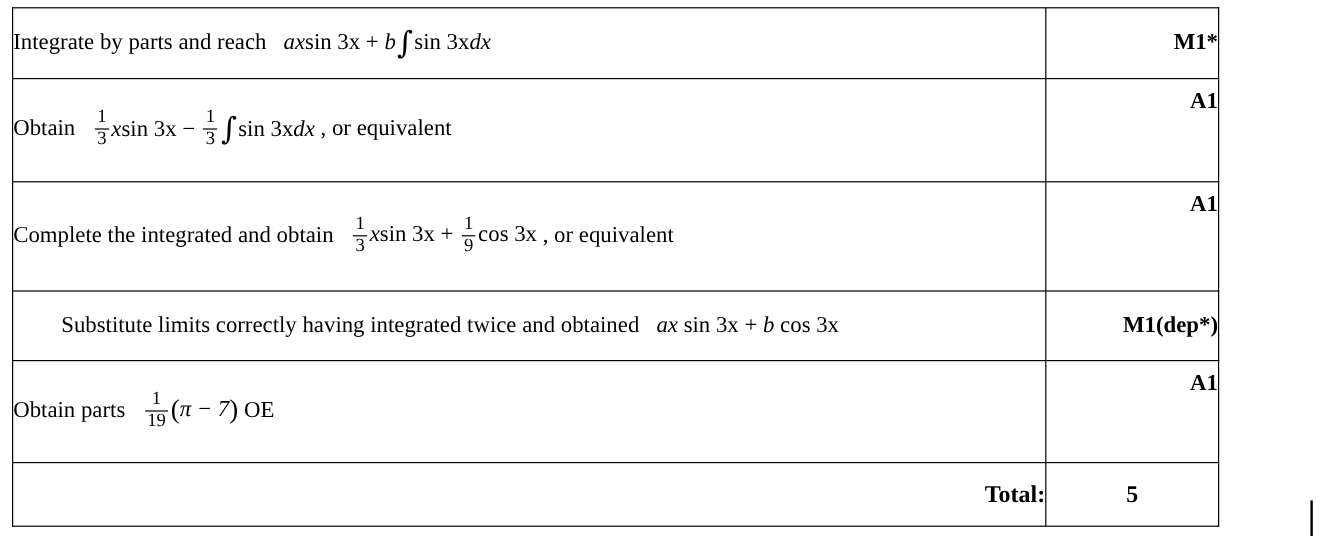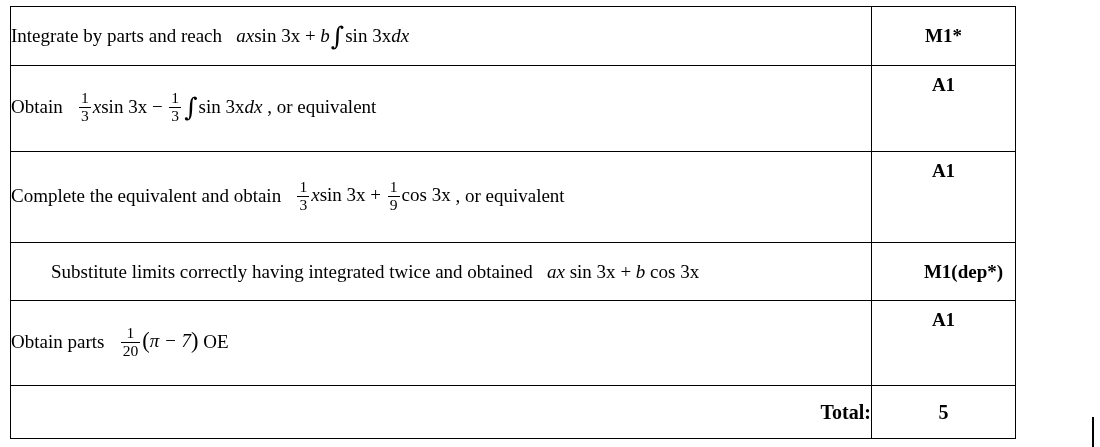--- a/index.html
+++ b/index.html
@@ -32,21 +32,21 @@
     vertical-align: middle;
   }
   td.desc {
     width: 860px;
     padding: 6px 10px 6px 12px;
     font-size: 19px;
     line-height: 1.25;
   }
   td.mark {
     width: 143px;
-    text-align: center;
+    text-align: right;
     font-weight: bold;
     font-size: 19px;
     vertical-align: middle;
   }
   tr.r1 td { height: 58px; }
   tr.r2 td { height: 77px; }
   tr.r3 td { height: 82px; }
   tr.r4 td { height: 57px; padding-left: 40px; }
   tr.r5 td { height: 76px; }
   tr.total td { height: 52px; }
@@ -145,21 +145,21 @@
               <span class="num">1</span>
               <span class="den">3</span>
             </span><span class="intsym">∫</span><span>sin 3x</span><span class="it">dx</span>
           </span><span>, or equivalent</span>
         </td>
         <td class="mark top">A1</td>
       </tr>
 
       <tr class="r3">
         <td class="desc">
-          <span>Complete the equivalent and obtain</span>
+          <span>Complete the integrated and obtain</span>
           <span class="math nowrap">&nbsp;
             <span class="frac">
               <span class="num">1</span>
               <span class="den">3</span>
             </span><span class="it">x</span><span>sin 3x</span>
             +
             <span class="frac">
               <span class="num">1</span>
               <span class="den">9</span>
             </span><span>cos 3x</span>
@@ -181,21 +181,21 @@
         </td>
         <td class="mark">M1(dep*)</td>
       </tr>
 
       <tr class="r5">
         <td class="desc">
           <span>Obtain parts</span>
           <span class="math nowrap">&nbsp;
             <span class="frac">
               <span class="num">1</span>
-              <span class="den">20</span>
+              <span class="den">19</span>
             </span><span class="paren-big">(</span><span class="it">π − 7</span><span class="paren-big">)</span>
           </span>
           <span>OE</span>
         </td>
         <td class="mark top">A1</td>
       </tr>
 
       <tr class="total">
         <td class="desc total-label">Total:</td>
         <td class="mark total-value">5</td>

